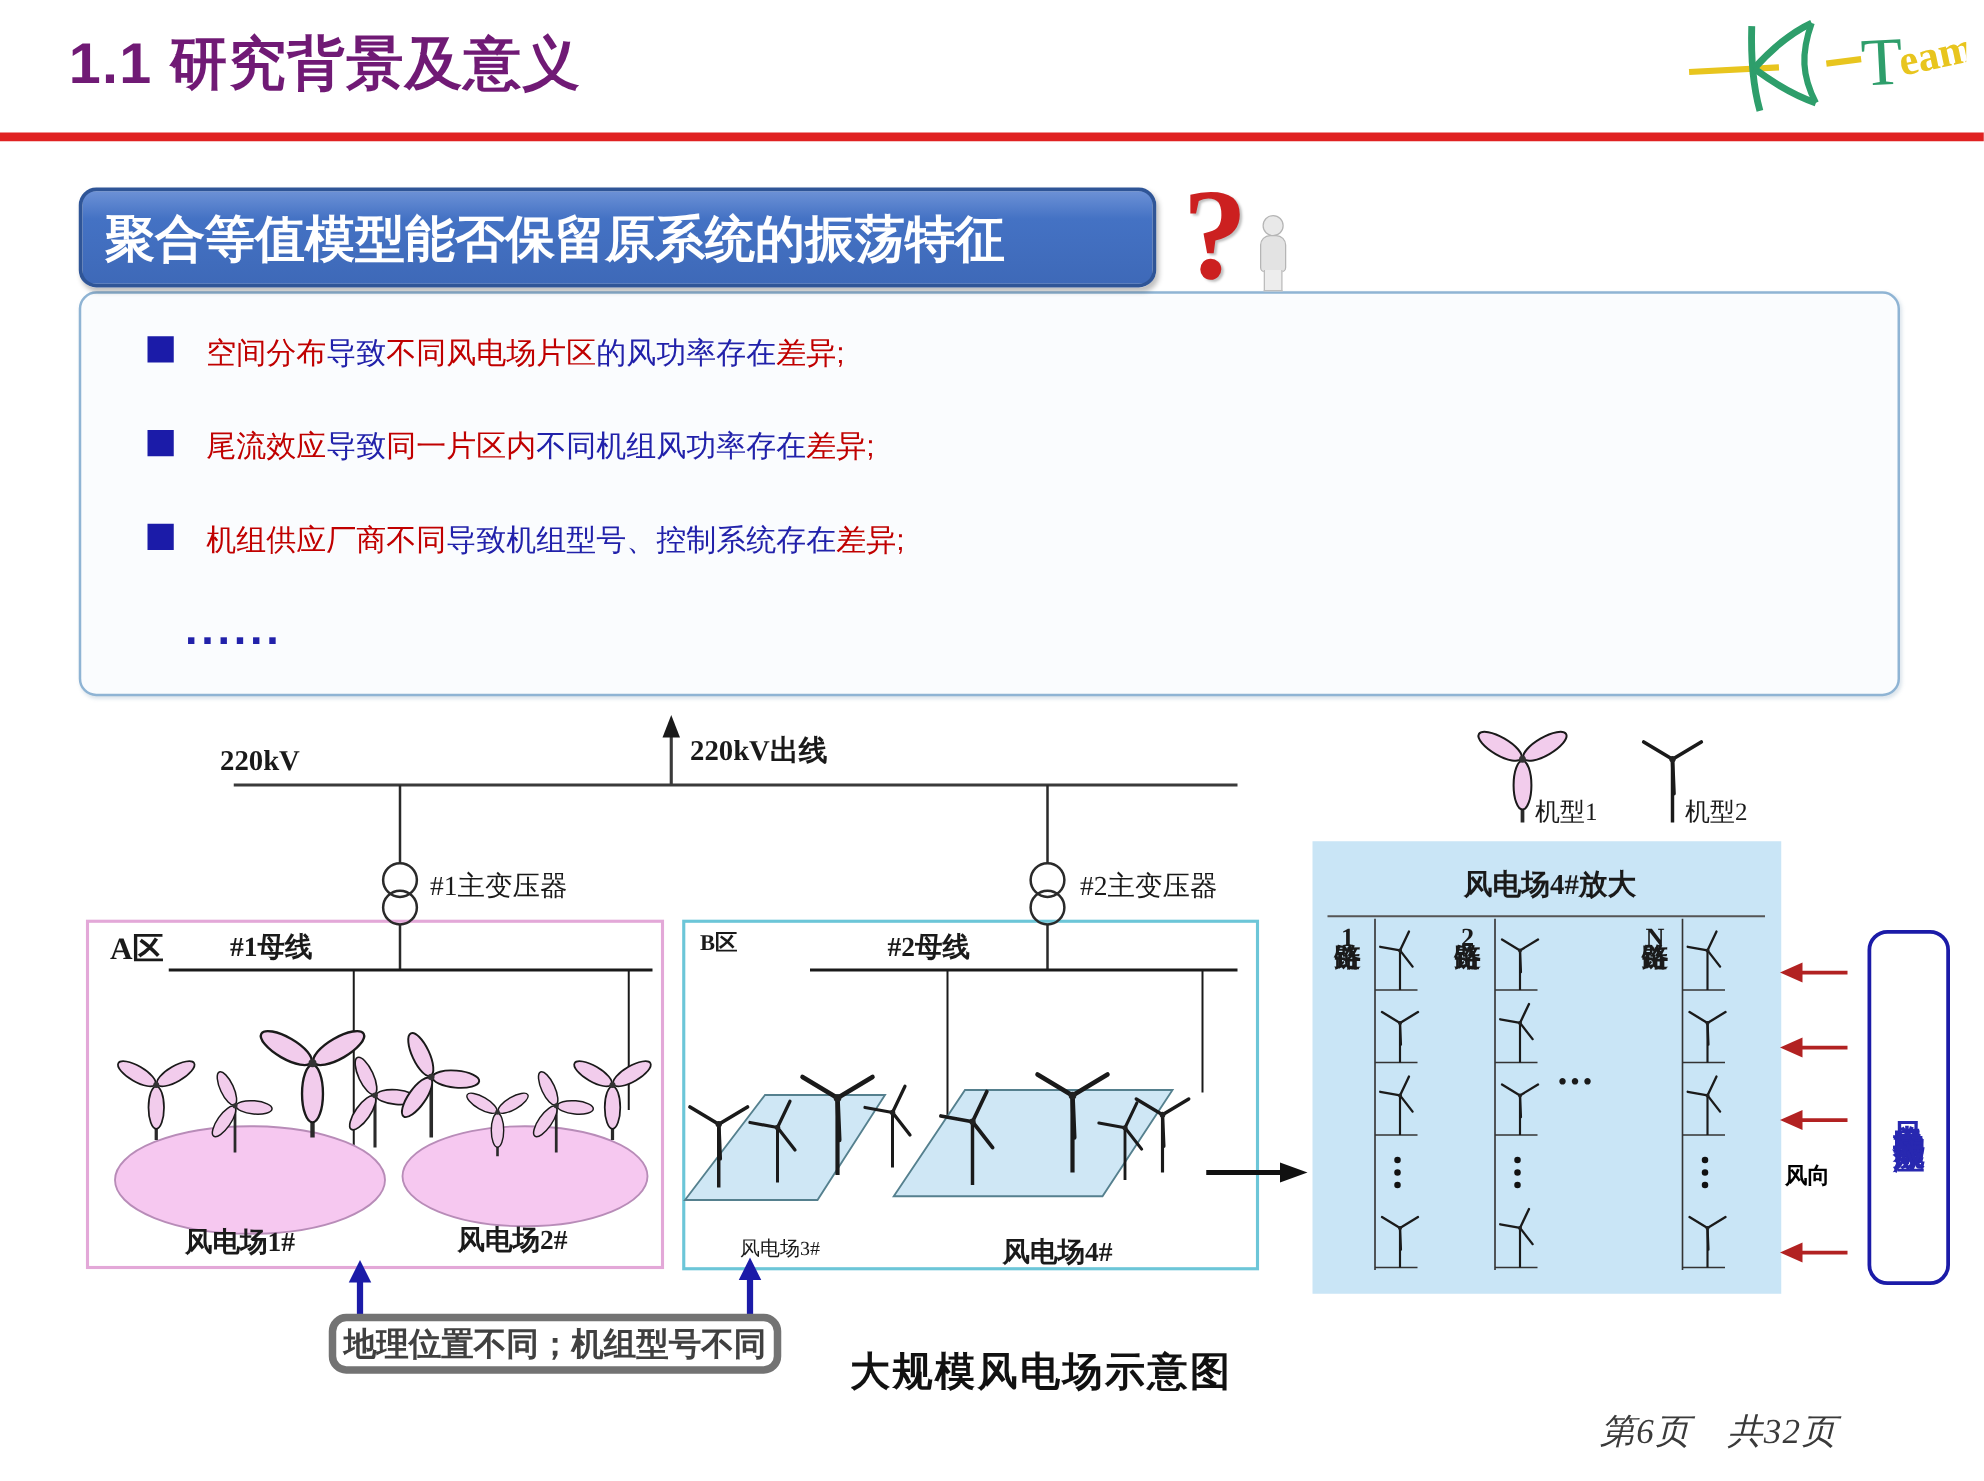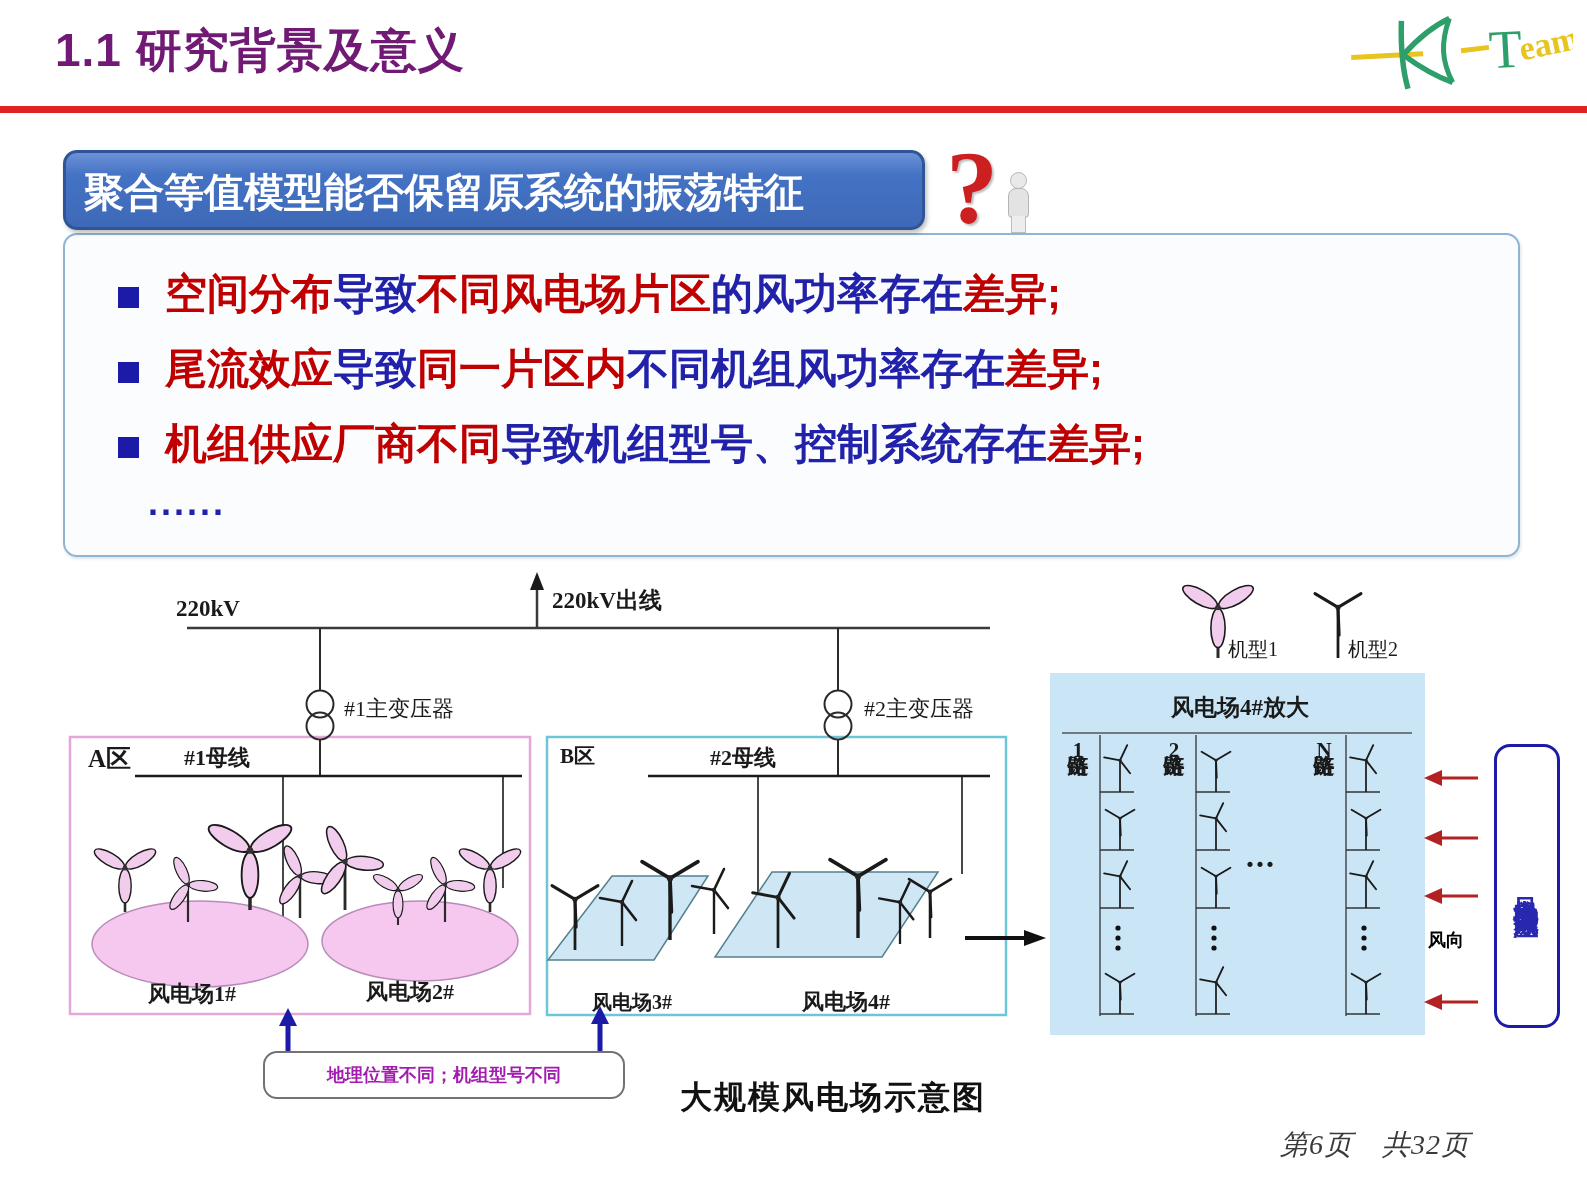--- a/index.html
+++ b/index.html
@@ -23,37 +23,37 @@
   .qm-man .head{position:absolute;left:6px;top:0;width:15px;height:15px;border-radius:50%;
                 background:#e9e9e9;border:1px solid #b5b5b5;}
   .qm-man .body{position:absolute;left:4px;top:16px;width:19px;height:28px;border-radius:8px 8px 4px 4px;
                 background:#e3e3e3;border:1px solid #b5b5b5;}
   .qm-man .legs{position:absolute;left:7px;top:44px;width:13px;height:16px;background:#ededed;
                 border:1px solid #bdbdbd;border-top:none;}
 
   
   .content-box{left:63px;top:233px;width:1453px;height:320px;border:2px solid #8FB4D4;border-radius:14px;
                background:#FAFCFE;z-index:1;box-shadow:1px 2px 3px rgba(120,150,180,.25);}
-  .bullet-row{position:absolute;left:118px;font-size:42px;font-weight:bold;white-space:nowrap;z-index:3;}
+  .bullet-row{position:absolute;left:118px;font-size:24px;font-weight:normal;white-space:nowrap;z-index:3;}
   .sq{display:inline-block;width:21px;height:21px;background:#1B1BA8;margin-right:26px;}
   .seg-red{color:#C00000;}
   .seg-blue{color:#2121AA;}
   .ellipsis-row{left:148px;top:482px;font-size:36px;font-weight:bold;color:#2121AA;letter-spacing:3px;z-index:3;}
 
   
   svg.diagram{left:0;top:0;z-index:0;}
   .dlabel{position:absolute;font-family:"Liberation Serif",serif;color:#1a1a1a;z-index:2;white-space:nowrap;}
   .vtext{writing-mode:vertical-rl;text-orientation:upright;}
   .wake-box{left:1494px;top:744px;width:66px;height:284px;border:3px solid #1B1BA8;border-radius:16px;
             background:#ffffff;display:flex;align-items:center;justify-content:center;z-index:2;box-sizing:border-box;}
   .wake-box span{writing-mode:vertical-rl;text-orientation:upright;font-size:25px;font-weight:bold;color:#2828B0;letter-spacing:2px;}
   .wind-dir{left:1428px;top:928px;font-size:18px;font-weight:bold;color:#000000;z-index:2;}
-  .callout{left:263px;top:1051px;width:362px;height:48px;border:2px solid #737373;border-radius:14px;
+  .callout{left:263px;top:1051px;width:362px;height:48px;border:6px solid #737373;border-radius:14px;
            background:#ffffff;display:flex;align-items:center;justify-content:center;
-           font-size:18px;font-weight:bold;color:#a21caf;z-index:2;box-sizing:border-box;}
+           font-size:26px;font-weight:bold;color:#404040;z-index:2;box-sizing:border-box;}
   .caption{left:680px;top:1076px;font-size:32px;font-weight:bold;color:#111;z-index:2;letter-spacing:2px;}
   .footer{left:1280px;top:1126px;font-size:28px;font-style:italic;color:#3a3a3a;
           font-family:"Liberation Serif",serif;z-index:2;letter-spacing:1px;}
 </style>
 </head>
 <body>
 
 <div class="abs page-title">1.1 研究背景及意义</div>
 <div class="abs red-rule"></div>
 
@@ -291,26 +291,26 @@
   </g>
 </svg>
 
 <div class="dlabel" style="left:176px;top:596px;font-size:23px;font-weight:bold">220kV</div>
 <div class="dlabel" style="left:552px;top:585px;font-size:23px;font-weight:bold">220kV出线</div>
 <div class="dlabel" style="left:344px;top:694px;font-size:22px">#1主变压器</div>
 <div class="dlabel" style="left:864px;top:694px;font-size:22px">#2主变压器</div>
 
 <div class="dlabel" style="left:88px;top:742px;font-size:25px;font-weight:bold">A区</div>
 <div class="dlabel" style="left:184px;top:743px;font-size:22px;font-weight:bold">#1母线</div>
-<div class="dlabel" style="left:560px;top:742px;font-size:21px;font-weight:bold">B区</div>
+<div class="dlabel" style="left:560px;top:742px;font-size:18px;font-weight:bold">B区</div>
 <div class="dlabel" style="left:710px;top:743px;font-size:22px;font-weight:bold">#2母线</div>
 
 <div class="dlabel" style="left:148px;top:979px;font-size:22px;font-weight:bold">风电场1#</div>
 <div class="dlabel" style="left:366px;top:977px;font-size:22px;font-weight:bold">风电场2#</div>
-<div class="dlabel" style="left:592px;top:989px;font-size:20px;font-weight:bold">风电场3#</div>
+<div class="dlabel" style="left:592px;top:989px;font-size:16px;font-weight:normal">风电场3#</div>
 <div class="dlabel" style="left:802px;top:987px;font-size:22px;font-weight:bold">风电场4#</div>
 
 <div class="dlabel" style="left:1228px;top:636px;font-size:20px">机型1</div>
 <div class="dlabel" style="left:1348px;top:636px;font-size:20px">机型2</div>
 
 <div class="dlabel" style="left:1060px;top:692px;width:360px;text-align:center;font-size:23px;font-weight:bold">风电场4#放大</div>
 <div class="dlabel vtext" style="left:1064px;top:738px;font-size:21px;font-weight:bold">链路1</div>
 <div class="dlabel vtext" style="left:1160px;top:738px;font-size:21px;font-weight:bold">链路2</div>
 <div class="dlabel vtext" style="left:1310px;top:738px;font-size:21px;font-weight:bold">链路N</div>
 <div class="dlabel" style="left:1246px;top:838px;font-size:32px;font-weight:bold;letter-spacing:2px">...</div>

